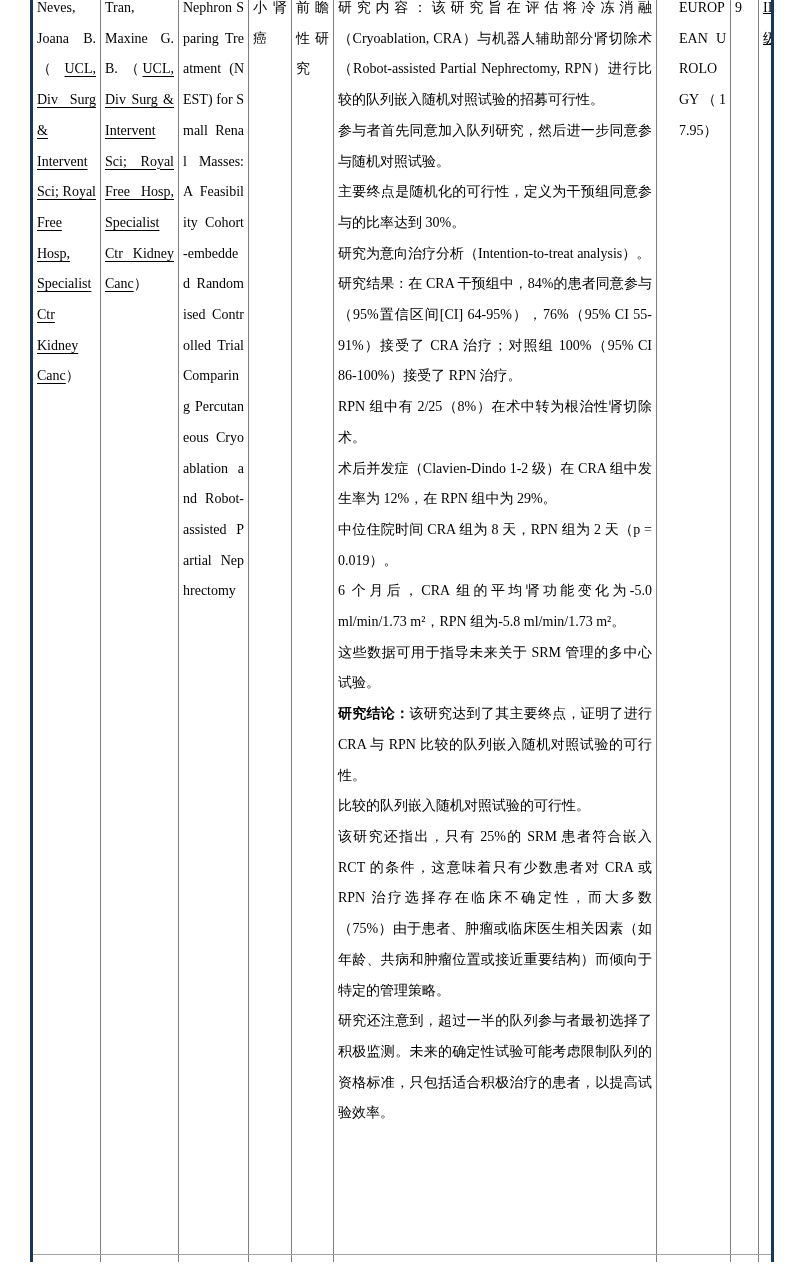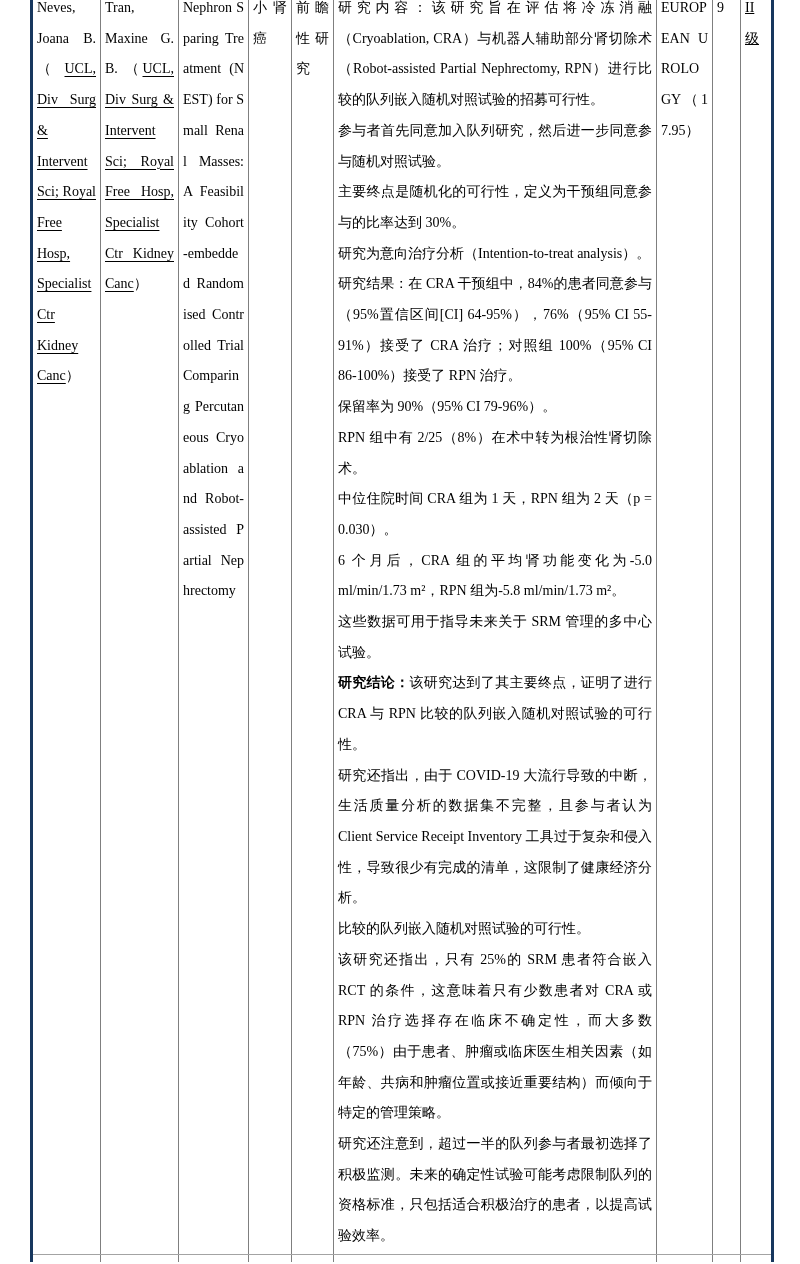--- a/index.html
+++ b/index.html
@@ -48,21 +48,21 @@
     overflow: hidden;
     flex: 0 0 auto;
   }
   .cell:last-child { border-right: none; text-decoration: underline; }
   .c1 { width: 68px; }
   .c2 { width: 78px; }
   .c3 { width: 70px; }
   .c4 { width: 43px; }
   .c5 { width: 42px; }
   .c6 { width: 323px; }
-  .c7 { width: 56px; }
+  .c7 { width: 56px; margin-left: 18px; }
   .c8 { width: 28px; }
   .c9 { width: 30px; }
   .cell-inner { margin-top: -7px; }
   .para {
     margin: 0;
     padding: 0;
     text-align: justify;
     line-height: 30.7px;
   }
   .breakall { word-break: break-all; }
@@ -108,27 +108,26 @@
         </div>
       </div>
 
       <div class="cell c6">
         <div class="cell-inner">
             <p class="para">研究内容：该研究旨在评估将冷冻消融（Cryoablation, CRA）与机器人辅助部分肾切除术（Robot-assisted Partial Nephrectomy, RPN）进行比较的队列嵌入随机对照试验的招募可行性。</p>
             <p class="para">参与者首先同意加入队列研究，然后进一步同意参与随机对照试验。</p>
             <p class="para">主要终点是随机化的可行性，定义为干预组同意参与的比率达到 30%。</p>
             <p class="para">研究为意向治疗分析（Intention-to-treat analysis）。</p>
             <p class="para">研究结果：在 CRA 干预组中，84%的患者同意参与（95%置信区间[CI] 64-95%），76%（95% CI 55-91%）接受了 CRA 治疗；对照组 100%（95% CI 86-100%）接受了 RPN 治疗。</p>
-            <p class="para">保留率为 90%（95% CI 79-96%）。</p>
             <p class="para">RPN 组中有 2/25（8%）在术中转为根治性肾切除术。</p>
-            <p class="para">中位住院时间 CRA 组为 1 天，RPN 组为 2 天（p = 0.030）。</p>
+            <p class="para">术后并发症（Clavien-Dindo 1-2 级）在 CRA 组中发生率为 12%，在 RPN 组中为 29%。</p>
+            <p class="para">中位住院时间 CRA 组为 8 天，RPN 组为 2 天（p = 0.019）。</p>
             <p class="para">6 个月后，CRA 组的平均肾功能变化为-5.0 ml/min/1.73 m²，RPN 组为-5.8 ml/min/1.73 m²。</p>
             <p class="para">这些数据可用于指导未来关于 SRM 管理的多中心试验。</p>
             <p class="para"><b>研究结论：</b>该研究达到了其主要终点，证明了进行 CRA 与 RPN 比较的队列嵌入随机对照试验的可行性。</p>
-            <p class="para">研究还指出，由于 COVID-19 大流行导致的中断，生活质量分析的数据集不完整，且参与者认为 Client Service Receipt Inventory 工具过于复杂和侵入性，导致很少有完成的清单，这限制了健康经济分析。</p>
             <p class="para">比较的队列嵌入随机对照试验的可行性。</p>
             <p class="para">该研究还指出，只有 25%的 SRM 患者符合嵌入 RCT 的条件，这意味着只有少数患者对 CRA 或 RPN 治疗选择存在临床不确定性，而大多数（75%）由于患者、肿瘤或临床医生相关因素（如年龄、共病和肿瘤位置或接近重要结构）而倾向于特定的管理策略。</p>
             <p class="para">研究还注意到，超过一半的队列参与者最初选择了积极监测。未来的确定性试验可能考虑限制队列的资格标准，只包括适合积极治疗的患者，以提高试验效率。</p>
           </div>
       </div>
 
       <div class="cell c7">
         <div class="cell-inner">
           <p class="para breakall">EUROPEAN UROLOGY（17.95）</p>
         </div>

